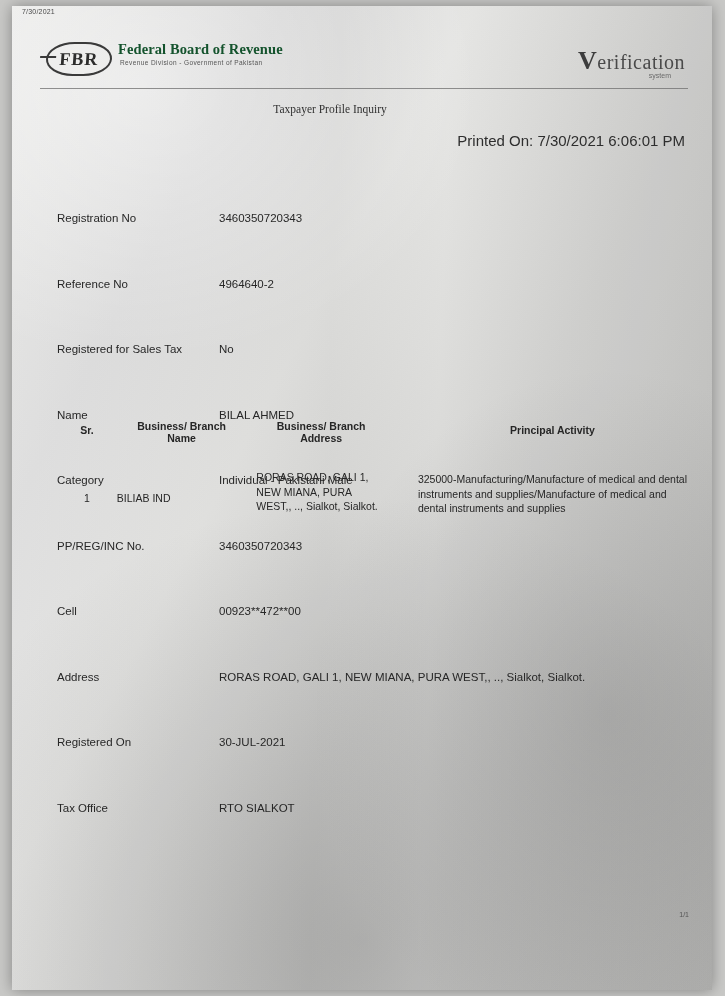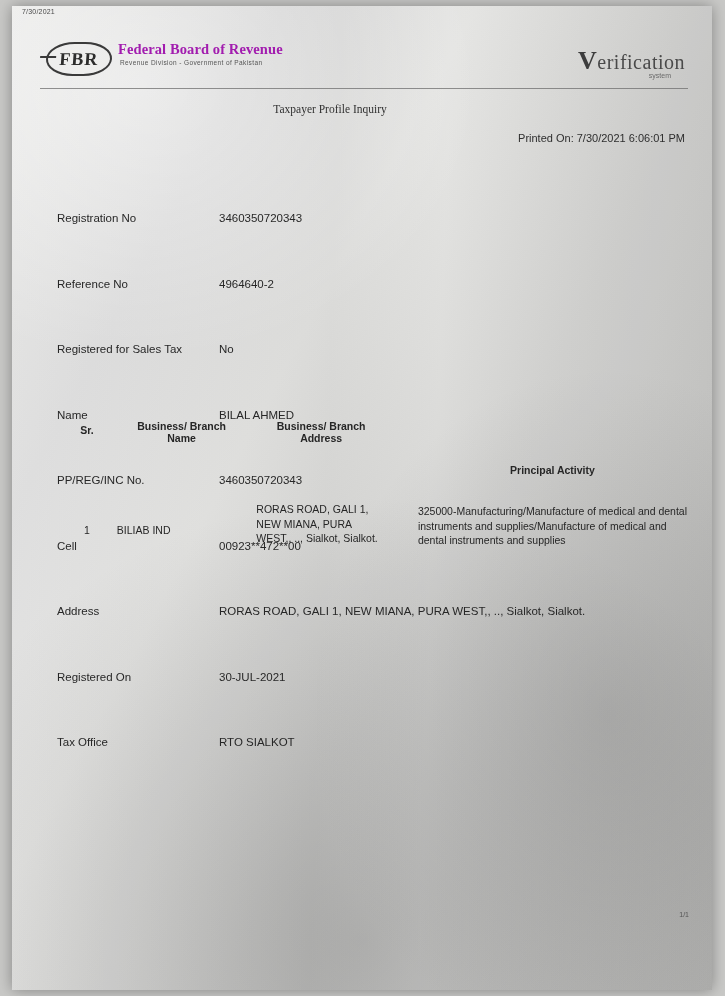--- a/index.html
+++ b/index.html
@@ -90,21 +90,21 @@
     height: 2px;
     background: #3a3a3a;
   }
   .org-name {
     position: absolute;
     left: 78px;
     top: 1px;
     font-family: "Liberation Serif", serif;
     font-weight: bold;
     font-size: 14.5px;
-    color: #a21caf;
+    color: #14532d;
     letter-spacing: 0.1px;
   }
   .org-sub {
     position: absolute;
     left: 80px;
     top: 19px;
     font-size: 6.5px;
     color: #555;
     letter-spacing: 0.4px;
   }
@@ -149,21 +149,21 @@
     text-align: center;
     font-size: 11.5px;
     font-family: "Liberation Serif", serif;
     color: #313131;
   }
 
   .printed-on {
     position: absolute;
     right: 40px;
     top: 132px;
-    font-size: 11px;
+    font-size: 15px;
     color: #2e2e2e;
   }
 
   
   .fields {
     position: absolute;
     left: 57px;
     top: 168px;
     width: 600px;
   }
@@ -198,21 +198,21 @@
     color: #262626;
   }
   .thead {
     display: flex;
     font-weight: bold;
     text-align: center;
   }
   .th-sr { width: 60px; text-align: center; padding-top: 4px;}
   .th-name { width: 130px; }
   .th-addr { width: 130px; margin-left: 10px; }
-  .th-act { width: 270px; margin-left: 32px; padding-top: 4px; margin-top: 40px;}
+  .th-act { width: 270px; margin-left: 32px; padding-top: 4px;}
   .th-line2 { display: block; }
 
   .trow {
     display: flex;
     margin-top: 26px;
   }
   .td-sr { width: 60px; text-align: center; padding-top: 22px; }
   .td-name { width: 130px; padding-top: 22px; }
   .td-addr { width: 130px; margin-left: 10px; line-height: 14.5px; }
   .td-act { width: 270px; margin-left: 32px; line-height: 14.5px; padding-top: 2px; }
@@ -257,20 +257,24 @@
         <div class="field-label">Reference No</div>
         <div class="field-value">4964640-2</div>
       </div>
       <div class="field-row">
         <div class="field-label">Registered for Sales Tax</div>
         <div class="field-value">No</div>
       </div>
       <div class="field-row">
         <div class="field-label">Name</div>
         <div class="field-value">BILAL AHMED</div>
+      </div>
+      <div class="field-row">
+        <div class="field-label">Category</div>
+        <div class="field-value">Individual - Pakistani Male</div>
       </div>
       <div class="field-row">
         <div class="field-label">PP/REG/INC No.</div>
         <div class="field-value">3460350720343</div>
       </div>
       <div class="field-row">
         <div class="field-label">Cell</div>
         <div class="field-value">00923**472**00</div>
       </div>
       <div class="field-row">

